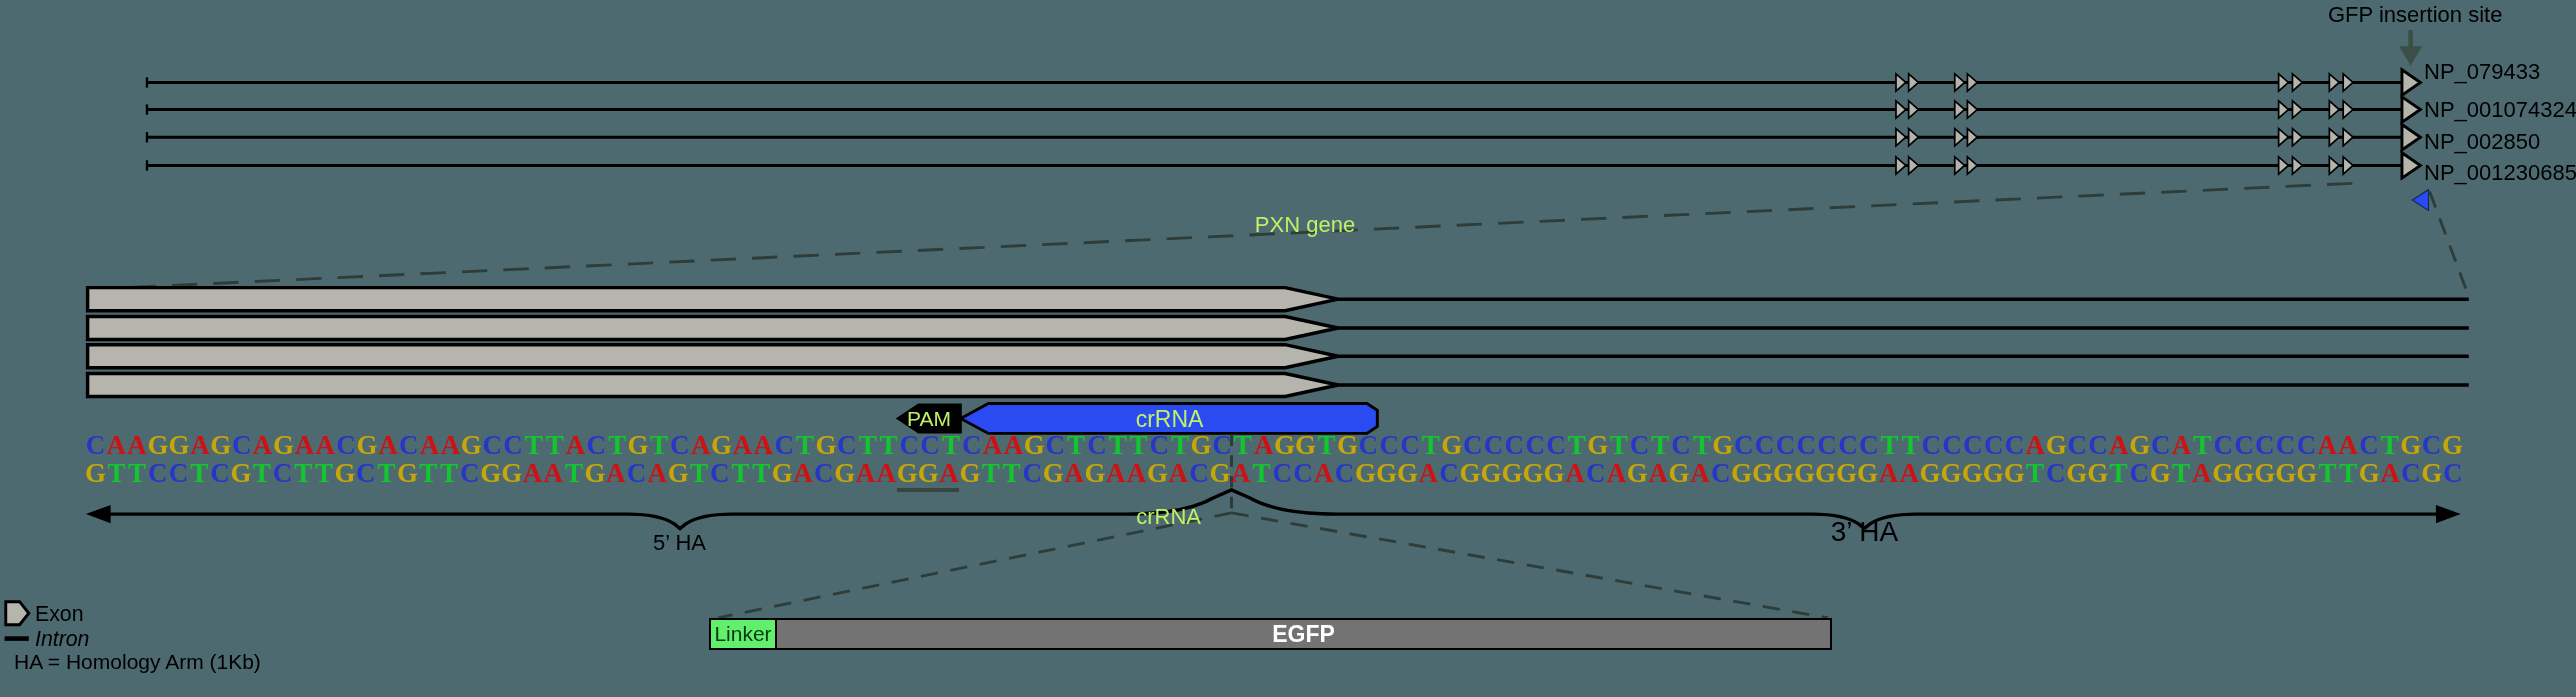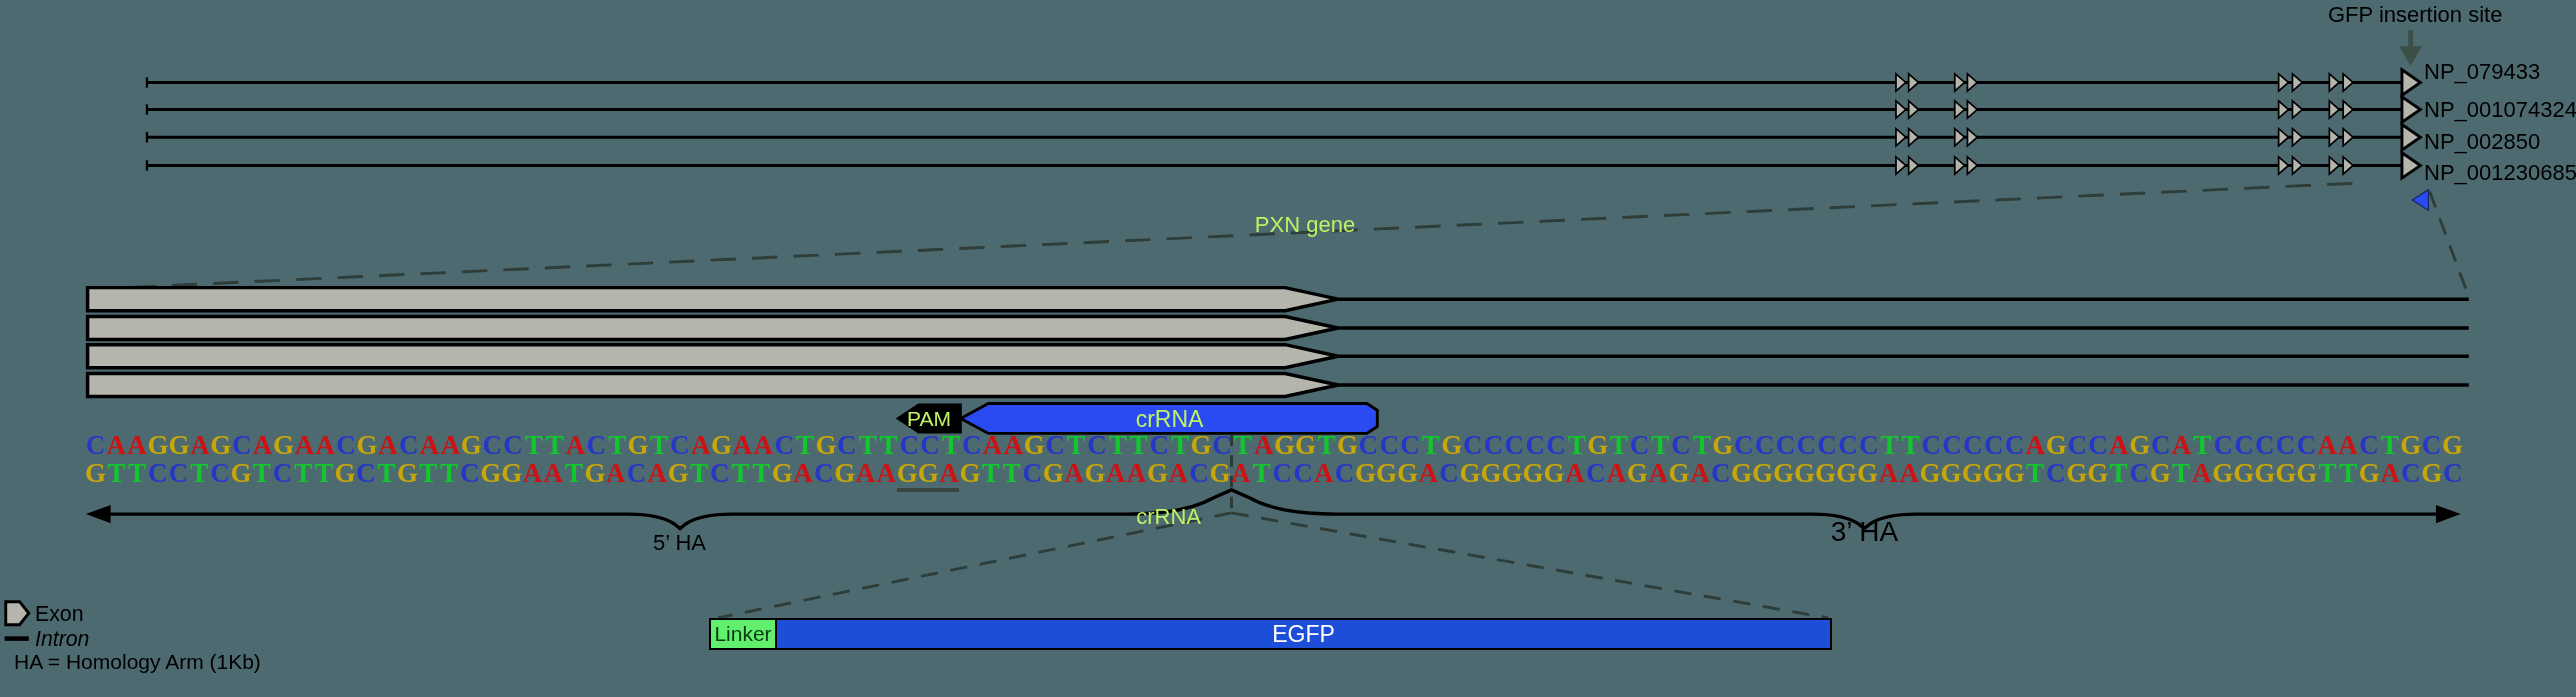--- a/index.html
+++ b/index.html
@@ -364,21 +364,21 @@
     </div>
 
   <div class="lbl" style="left:622px;top:530px;width:115px;text-align:center;font-size:22px;">5’ HA</div>
   <div class="lbl" style="left:1807px;top:516px;width:115px;text-align:center;font-size:28px;">3’ HA</div>
   <div class="lbl white" style="left:1057px;top:504px;width:144px;text-align:right;font-size:22px;">crRNA</div>
 
   <div id="insert-bar">
     <div id="linker-seg" style="background:#63ef6e;">
       <span>Linker</span>
     </div>
-    <div id="egfp-seg" style="background:#1d4ed8;">
+    <div id="egfp-seg" style="background:#737373;font-weight:bold;">
       <span>EGFP</span>
     </div>
   </div>
 
   <div class="lbl" style="left:35px;top:602px;font-size:21.3px;text-align:right;">Exon</div>
   <div class="lbl" style="left:35px;top:627px;font-size:21.3px;font-style:italic;">Intron</div>
   <div class="lbl" style="left:14px;top:650px;font-size:21px;">HA = Homology Arm (1Kb)</div>
 </div>
 
 

